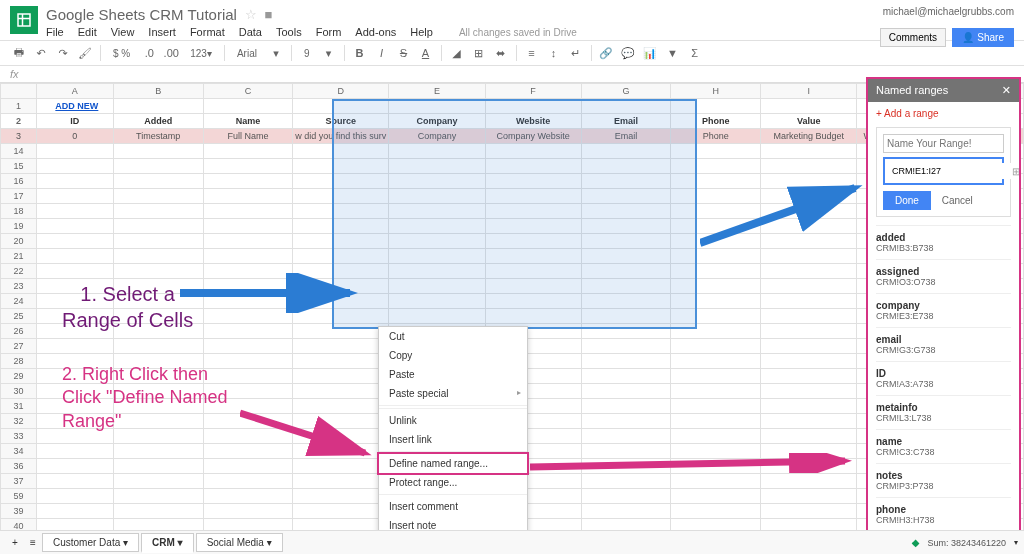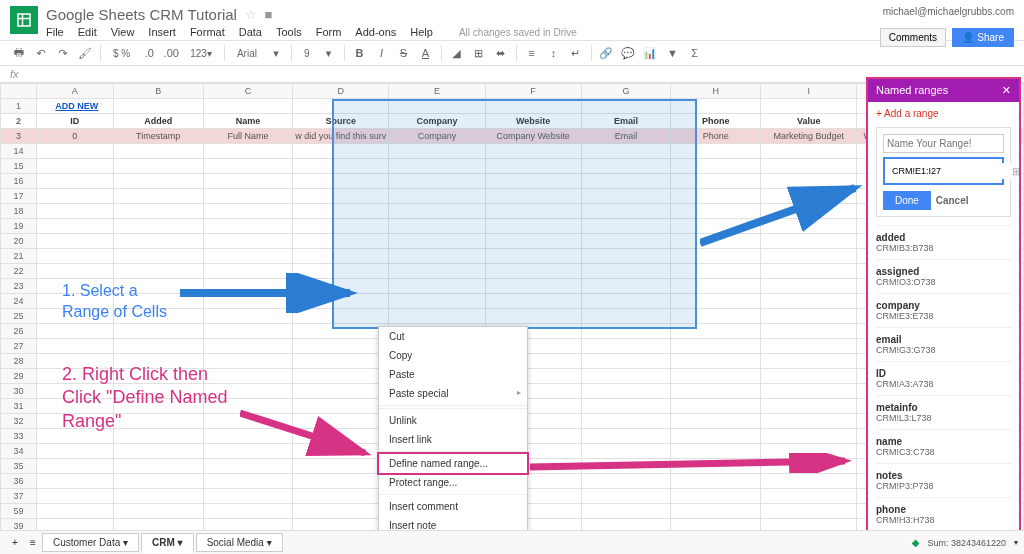--- a/index.html
+++ b/index.html
@@ -34,34 +34,34 @@
 .addnew { color: #1155cc; font-weight: bold; text-decoration: underline; text-align: left; padding-left: 4px; }
 .hdrrow td { background: #fff; font-weight: bold; height: 26px; font-size: 10px; }
 .datarow td { background: #f3d6d6; height: 16px; font-size: 8px; color: #555; }
 .sel-overlay { position: absolute; border: 2px solid #4a90d9; background: rgba(74,144,217,0.15); pointer-events: none; }
 .ctx-menu { position: absolute; background: #fff; border: 1px solid #ccc; box-shadow: 0 2px 6px rgba(0,0,0,0.2); width: 150px; font-size: 10px; z-index: 50; }
 .ctx-item { padding: 4px 10px; cursor: default; position: relative; }
 .ctx-sep { height: 1px; background: #eee; margin: 2px 0; }
 .ctx-sub::after { content: "▸"; position: absolute; right: 6px; font-size: 8px; color: #999; }
 .ctx-hl { border: 2px solid #d63384; margin: -2px; }
 .annot { position: absolute; font-family: Arial; z-index: 30; }
-.annot1 { left: 62px; top: 198px; color: #3b82f6; font-size: 16px; line-height: 1.3; }
+.annot1 { left: 62px; top: 198px; color: #701a75; font-size: 20px; line-height: 1.3; text-align: center; }
 .annot2 { left: 62px; top: 280px; color: #d63384; font-size: 18px; line-height: 1.3; }
 .panel { position: absolute; right: 3px; top: 77px; width: 155px; border: 2px solid #d63384; background: #fff; z-index: 40; display: flex; flex-direction: column; height: 472px; }
-.panel-hdr { background: #a21caf; color: #fff; padding: 5px 8px; font-size: 11px; display: flex; justify-content: space-between; }
+.panel-hdr { background: #737373; color: #fff; padding: 5px 8px; font-size: 11px; display: flex; justify-content: space-between; }
 .panel-hdr .x { cursor: pointer; }
 .panel-body { padding: 6px 8px; overflow-y: auto; flex: 1; font-size: 10px; }
 .add-range { color: #d93025; font-size: 10px; margin-bottom: 8px; cursor: pointer; }
 .range-edit { border: 1px solid #ddd; padding: 6px; margin-bottom: 8px; }
 .range-name-inp { width: 100%; border: 1px solid #ccc; padding: 3px; font-size: 10px; margin-bottom: 4px; }
 .range-ref-wrap { border: 2px solid #4285f4; padding: 4px; display: flex; }
 .range-ref-inp { flex: 1; border: none; padding: 3px; font-size: 9px; outline: none; }
 .grid-ic { width: 16px; display: flex; align-items: center; justify-content: center; color: #999; }
 .done-btn { background: #4285f4; color: #fff; border: none; padding: 4px 12px; font-size: 10px; margin-top: 6px; cursor: pointer; }
-.cancel-btn { background: none; border: none; color: #666; font-size: 10px; margin-left: 2px; cursor: pointer; font-weight: bold; }
+.cancel-btn { background: none; border: none; color: #666; font-size: 10px; margin-left: 8px; cursor: pointer; }
 .nr-item { padding: 6px 0; border-top: 1px solid #eee; }
 .nr-item .nm { font-weight: bold; font-size: 10px; }
 .nr-item .rf { font-size: 9px; color: #666; }
 .footer { position: absolute; bottom: 0; left: 0; right: 0; border-top: 1px solid #ddd; background: #f8f8f8; display: flex; align-items: center; height: 24px; padding: 0 6px; font-size: 10px; z-index: 60; }
 .tab { border: 1px solid #ccc; padding: 3px 10px; background: #fff; margin-right: 2px; cursor: pointer; }
 .tab.active { background: #fff; border-bottom: 2px solid transparent; font-weight: bold; }
 .footer-right { margin-left: auto; display: flex; align-items: center; gap: 8px; }
 .sum { font-size: 9px; color: #555; }
 .arrow { position: absolute; z-index: 35; }
 </style>
@@ -514,34 +514,20 @@
             <td></td>
             <td></td>
             <td></td>
             <td></td>
             <td></td>
             <td></td>
             <td></td>
             <td></td>
           </tr>
           <tr>
-            <td class="rowhdr">35</td>
-            <td></td>
-            <td></td>
-            <td></td>
-            <td></td>
-            <td></td>
-            <td></td>
-            <td></td>
-            <td></td>
-            <td></td>
-            <td></td>
-            <td></td>
-          </tr>
-          <tr>
             <td class="rowhdr">36</td>
             <td></td>
             <td></td>
             <td></td>
             <td></td>
             <td></td>
             <td></td>
             <td></td>
             <td></td>
             <td></td>

